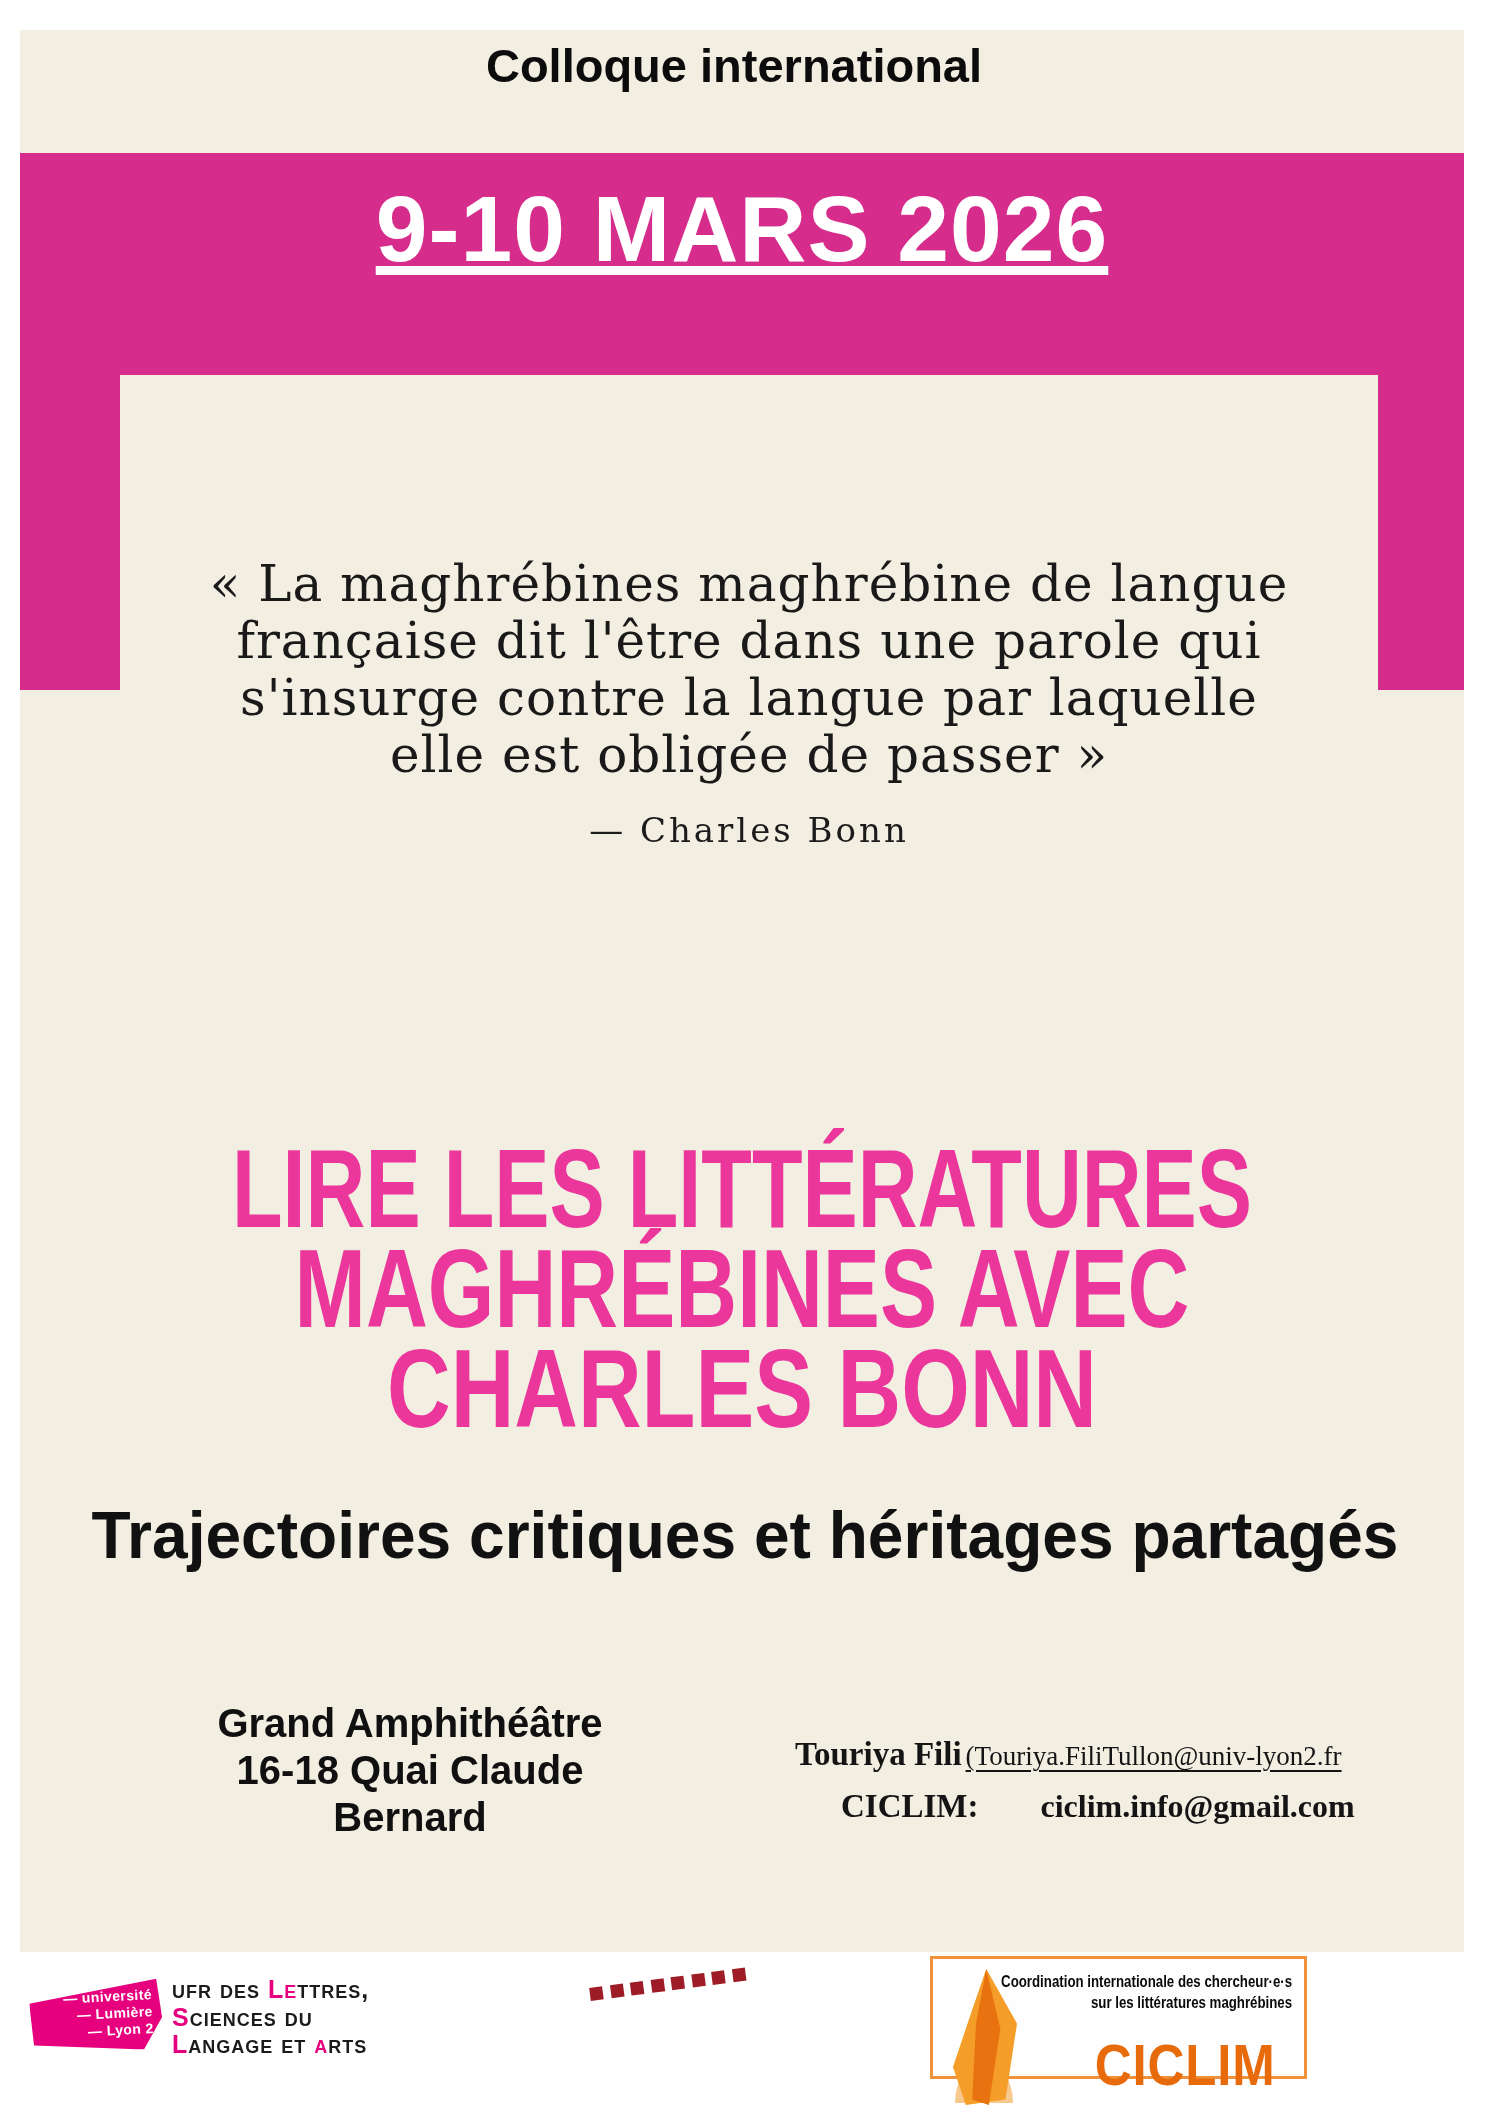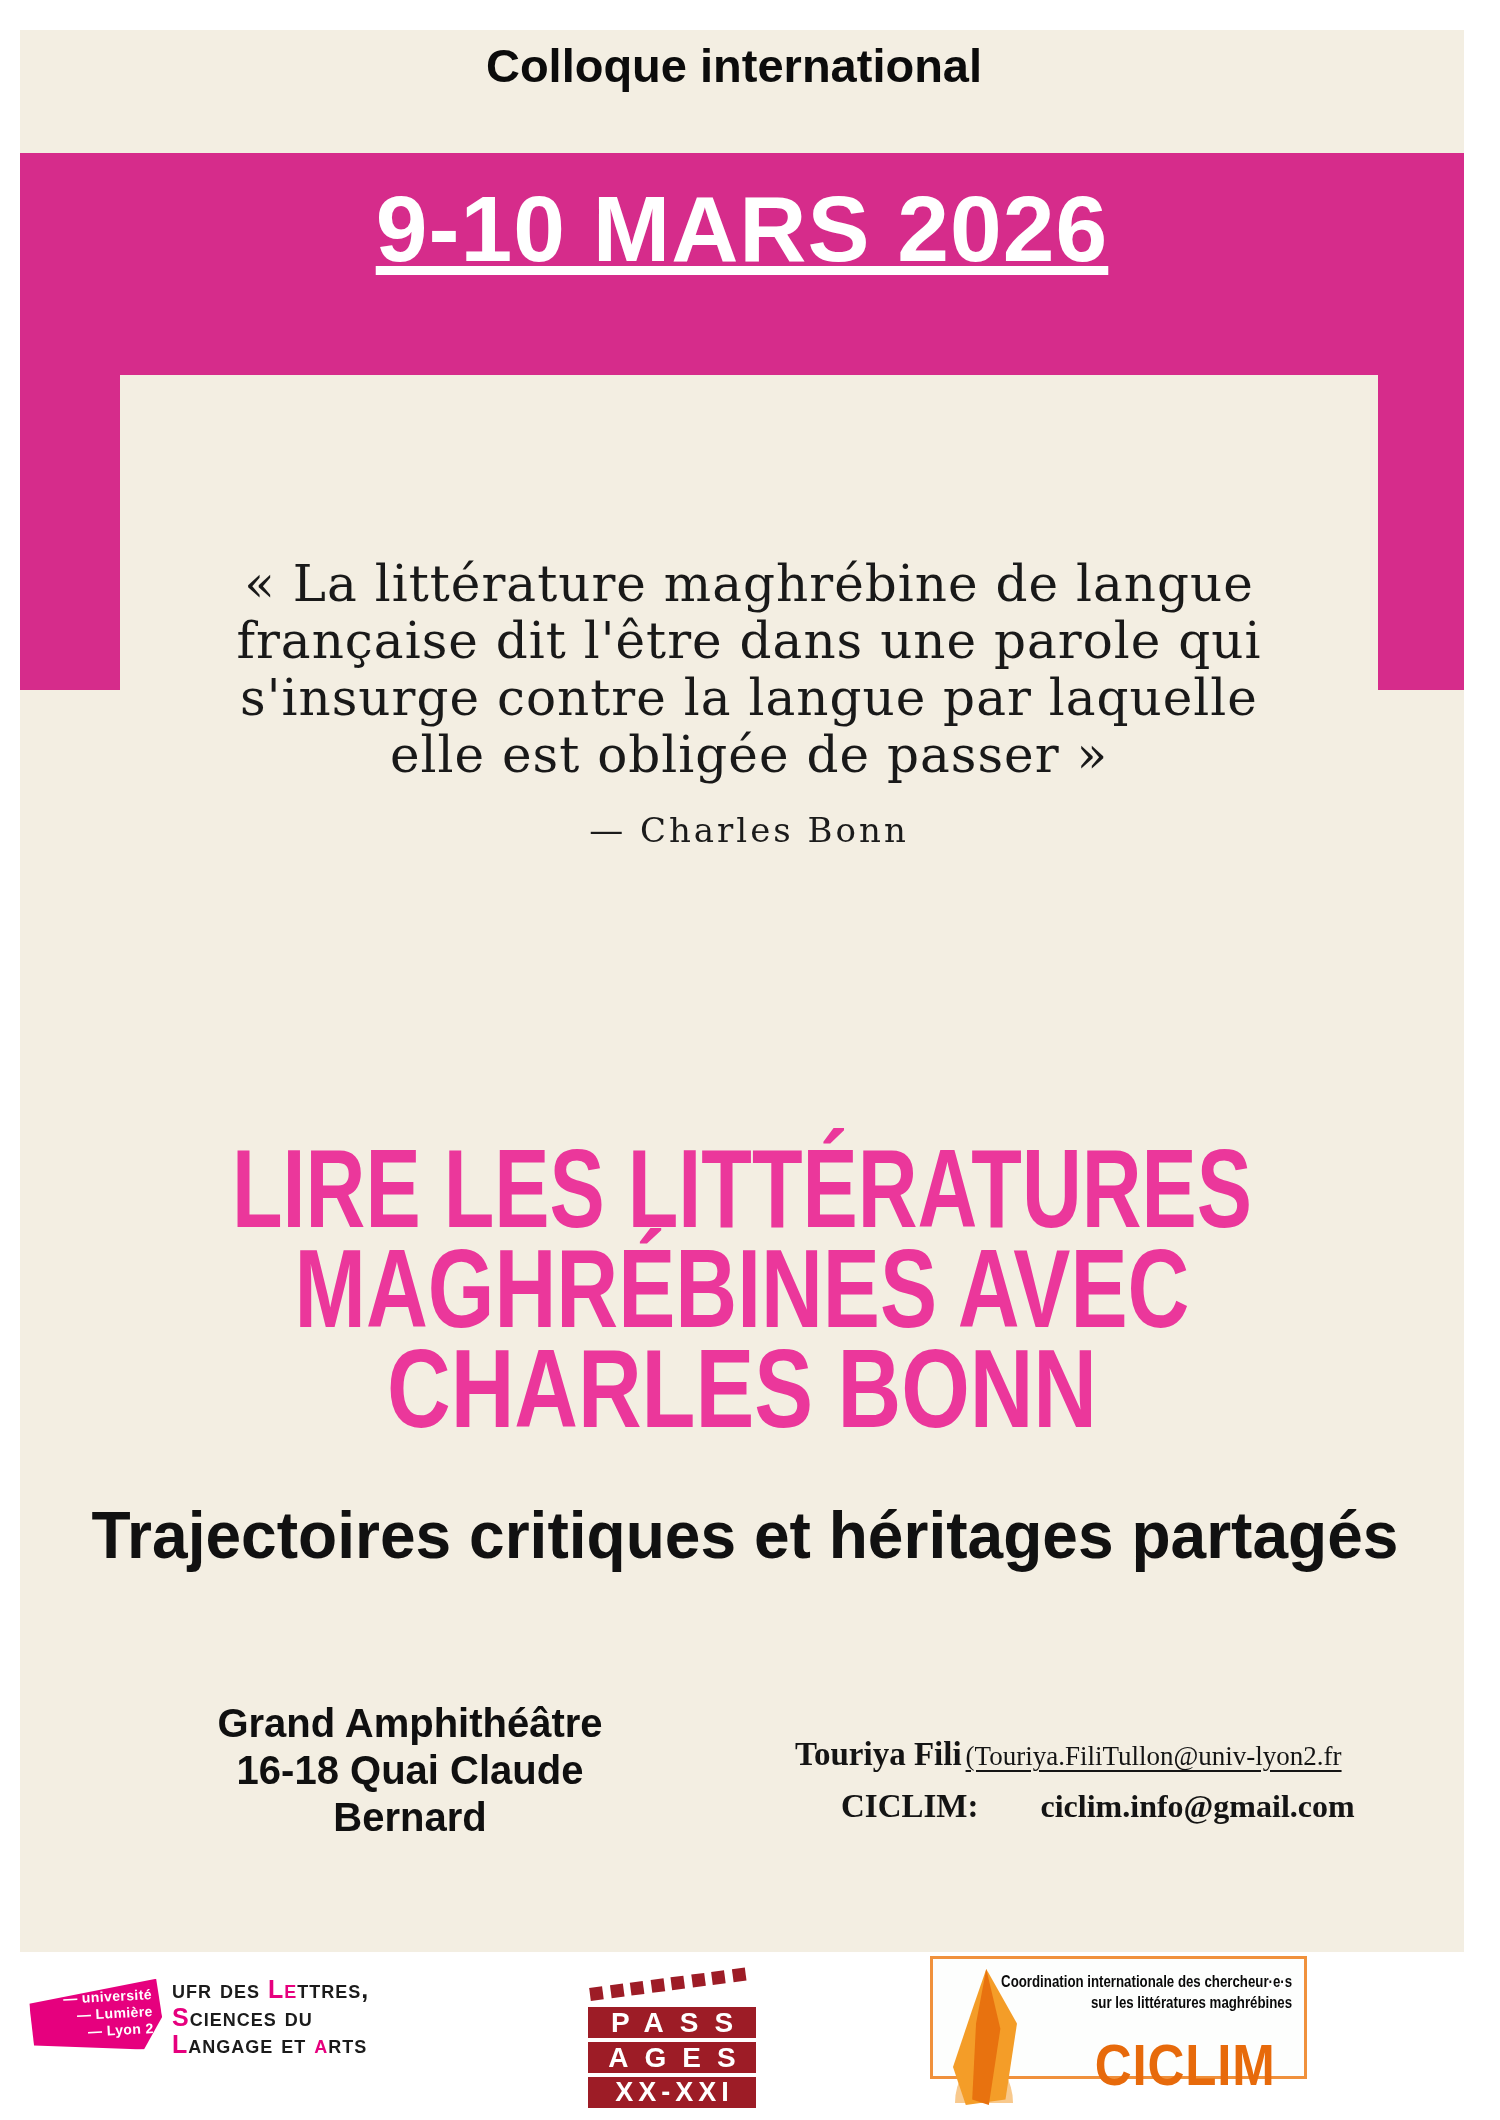--- a/index.html
+++ b/index.html
@@ -100,21 +100,21 @@
 
   <div class="cream-bg"></div>
 
   <div class="kicker">Colloque international</div>
 
   <div class="pink-band"></div>
   <div class="date-banner">9-10 MARS 2026</div>
 
   <div class="quote-box"></div>
   <div class="quote-text">
-    <div>« La littérature maghrébine de langue</div>
+    <div>« La maghrébines maghrébine de langue</div>
     <div>française dit l'être dans une parole qui</div>
     <div>s'insurge contre la langue par laquelle</div>
     <div>elle est obligée de passer »</div>
   </div>
   <div class="quote-attrib">— Charles Bonn</div>
 
   <svg class="title-svg" width="1500" height="330">
     <text x="742" y="99" text-anchor="middle" textLength="1020" lengthAdjust="spacingAndGlyphs">LIRE LES LITTÉRATURES</text>
     <text x="742" y="199" text-anchor="middle" textLength="895" lengthAdjust="spacingAndGlyphs">MAGHRÉBINES AVEC</text>
     <text x="742" y="299" text-anchor="middle" textLength="710" lengthAdjust="spacingAndGlyphs">CHARLES BONN</text>
@@ -158,31 +158,20 @@
     <div class="passages-squares">
       <div></div>
         <div></div>
         <div></div>
         <div></div>
         <div></div>
         <div></div>
         <div></div>
         <div></div>
     </div>
-    <div class="passages-bars">
-      <div class="passages-bar">
-          <span class="bar-text-wide">PASS</span>
-        </div>
-      <div class="passages-bar">
-          <span class="bar-text-wide">AGES</span>
-        </div>
-      <div class="passages-bar">
-          <span class="bar-text-narrow">XX-XXI</span>
-        </div>
-    </div>
   </div>
 
   <div class="ciclim-box">
     <div class="ciclim-crystal">
       <div class="crystal-glow"></div>
       <div class="crystal-a"></div>
       <div class="crystal-b"></div>
     </div>
     <div class="ciclim-text">
       <div>Coordination internationale des chercheur·e·s</div>

